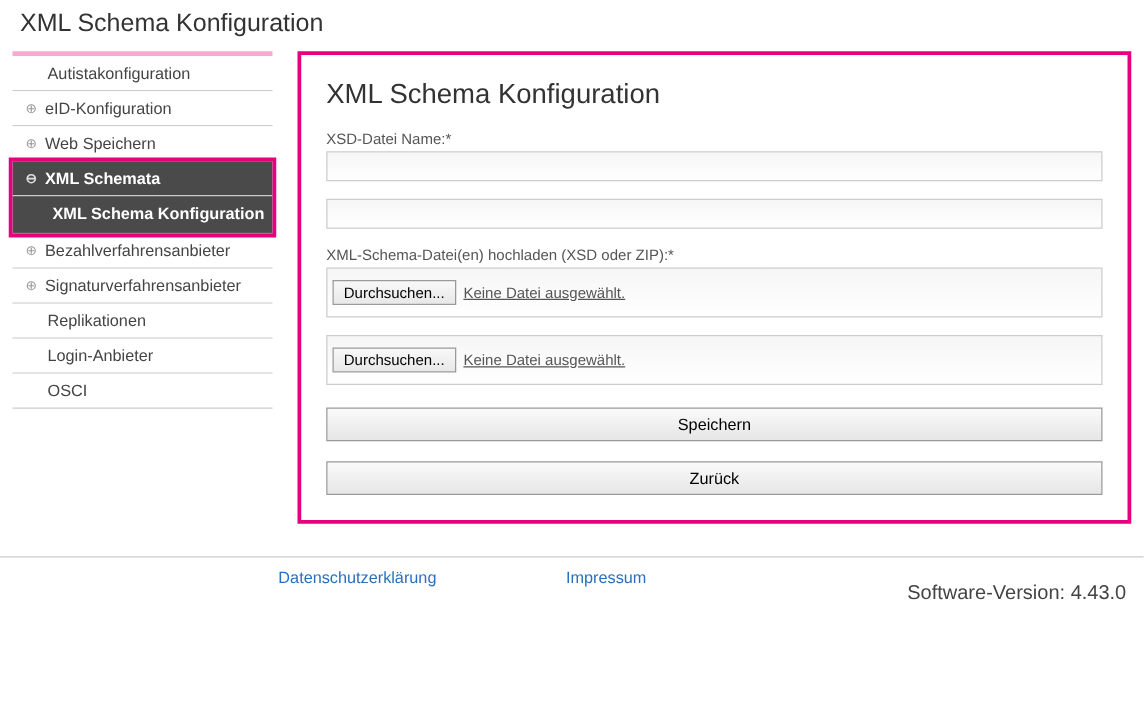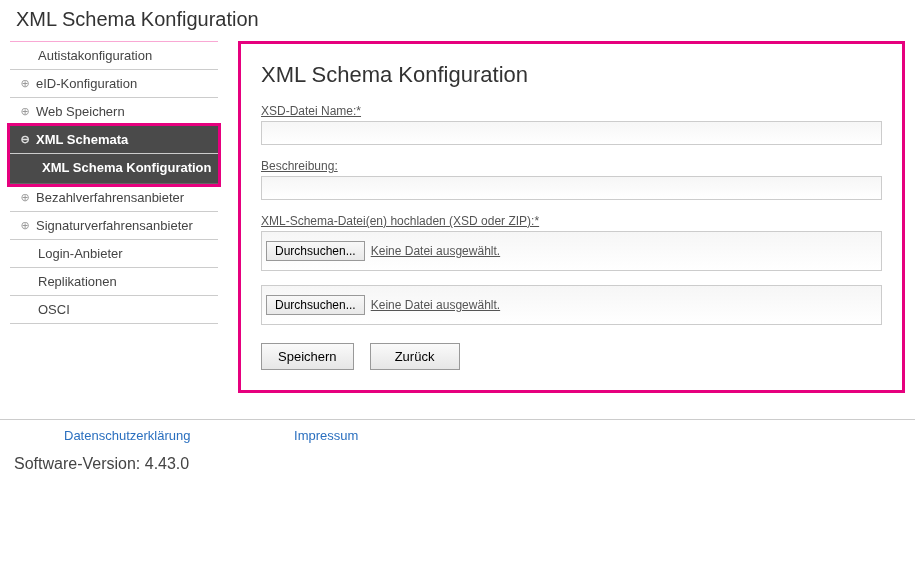--- a/index.html
+++ b/index.html
@@ -1,39 +1,39 @@
 <!DOCTYPE html>
 <html><head>
 <meta charset="utf-8">
 <style>
   * { box-sizing: border-box; margin: 0; padding: 0; }
   body { font-family: Arial, Helvetica, sans-serif; font-size: 13px; color: #333; background: #fff; width: 915px; }
   .page-title { font-size: 20px; font-weight: normal; padding: 8px 0 10px 16px; color: #333; }
   .container { display: flex; padding: 0 10px; }
   .sidebar { width: 208px; flex-shrink: 0; }
-  .nav { border-top: 1px solid #f9a8d4; }
+  .nav { border-top: 4px solid #f9a8d4; }
   .nav-item { display: flex; align-items: center; padding: 6px 6px 6px 8px; border-bottom: 1px solid #ccc; font-size: 13px; color: #444; cursor: pointer; background: #fff; }
   .nav-item .icon { width: 14px; height: 14px; margin-right: 4px; display: inline-flex; align-items: center; justify-content: center; font-size: 11px; color: #999; flex-shrink: 0; }
   .nav-item.indent .icon { width: 10px; }
   .nav-item.indent { padding-left: 14px; }
   .nav-item.active { background: #4a4a4a; color: #fff; font-weight: bold; }
   .nav-item.active .icon { color: #ddd; }
   .nav-item.sub { padding-left: 32px; background: #4a4a4a; color: #fff; border-bottom: 1px solid #666; font-weight: bold; line-height: 1.3; }
   .hl-group { outline: 3px solid #e6007e; }
   .main { flex: 1; margin-left: 20px; border: 3px solid #e6007e; padding: 18px 20px 20px 20px; }
   .panel-title { font-size: 22px; font-weight: normal; color: #333; margin-bottom: 16px; }
   .field { margin-bottom: 14px; }
-  .field label { display: block; font-size: 12px; color: #555; margin-bottom: 3px; text-decoration: underline; }
+  .field label { display: block; font-size: 12px; color: #555; margin-bottom: 3px; }
   .text-input { width: 100%; border: 1px solid #ccc; background: linear-gradient(#f6f6f6,#fff); padding: 4px 6px; font-size: 13px; height: 24px; }
   .file-row { width: 100%; border: 1px solid #ccc; background: linear-gradient(#f6f6f6,#fff); padding: 3px 4px; display: flex; align-items: center; gap: 6px; height: 40px; }
   .file-btn { border: 1px solid #999; background: linear-gradient(#f8f8f8,#e8e8e8); padding: 2px 8px; font-size: 12px; cursor: pointer; }
   .file-status { font-size: 12px; color: #555; text-decoration: underline; }
-  .button-row { margin-top: 18px; display: flex; gap: 16px; }
+  .button-row { margin-top: 18px; display: flex; gap: 16px; flex-direction: column; }
   .btn { border: 1px solid #999; background: linear-gradient(#fafafa,#e6e6e6); padding: 5px 16px; font-size: 13px; cursor: pointer; min-width: 90px; text-align: center; }
-  .footer { margin-top: 26px; padding: 8px 14px 4px 14px; border-top: 1px solid #ccc; display: flex; align-items: flex-start; flex-direction: column; }
+  .footer { margin-top: 26px; padding: 8px 14px 4px 14px; border-top: 1px solid #ccc; display: flex; align-items: flex-start; }
   .footer-links { flex: 1; text-align: center; }
   .footer-links a { color: #2a6fbf; text-decoration: none; font-size: 13px; margin: 0 50px; }
   .footer-version { font-size: 16px; color: #444; margin-top: 12px; white-space: nowrap; }
 </style>
 </head>
 <body>
 
 <div class="page-title">XML Schema Konfiguration</div>
 
 <div class="container">
@@ -63,45 +63,44 @@
       <div class="nav-item">
         <span class="icon">⊕</span>
         <span>Bezahlverfahrensanbieter</span>
       </div>
       <div class="nav-item">
         <span class="icon">⊕</span>
         <span>Signaturverfahrensanbieter</span>
       </div>
       <div class="nav-item indent">
         <span class="icon"></span>
-        <span>Login-Anbieter</span>
+        <span>Replikationen</span>
       </div>
       <div class="nav-item indent">
         <span class="icon"></span>
-        <span>Replikationen</span>
+        <span>Login-Anbieter</span>
       </div>
       <div class="nav-item indent">
         <span class="icon"></span>
         <span>OSCI</span>
       </div>
     </div>
   </div>
 
   <div class="main">
     <div class="panel-title">XML Schema Konfiguration</div>
 
     <div class="field">
       <label>XSD-Datei Name:*</label>
       <input class="text-input" type="text" value="" style="">
     </div>
 
 
 
     <div class="field">
-      <label>Beschreibung:</label>
       <input class="text-input" type="text" value="" style="">
     </div>
 
     <div class="field">
       <label>XML-Schema-Datei(en) hochladen (XSD oder ZIP):*</label>
       <div class="file-row">
         <button class="file-btn">Durchsuchen...</button>
         <span class="file-status">Keine Datei ausgewählt.</span>
       </div>
     </div>

